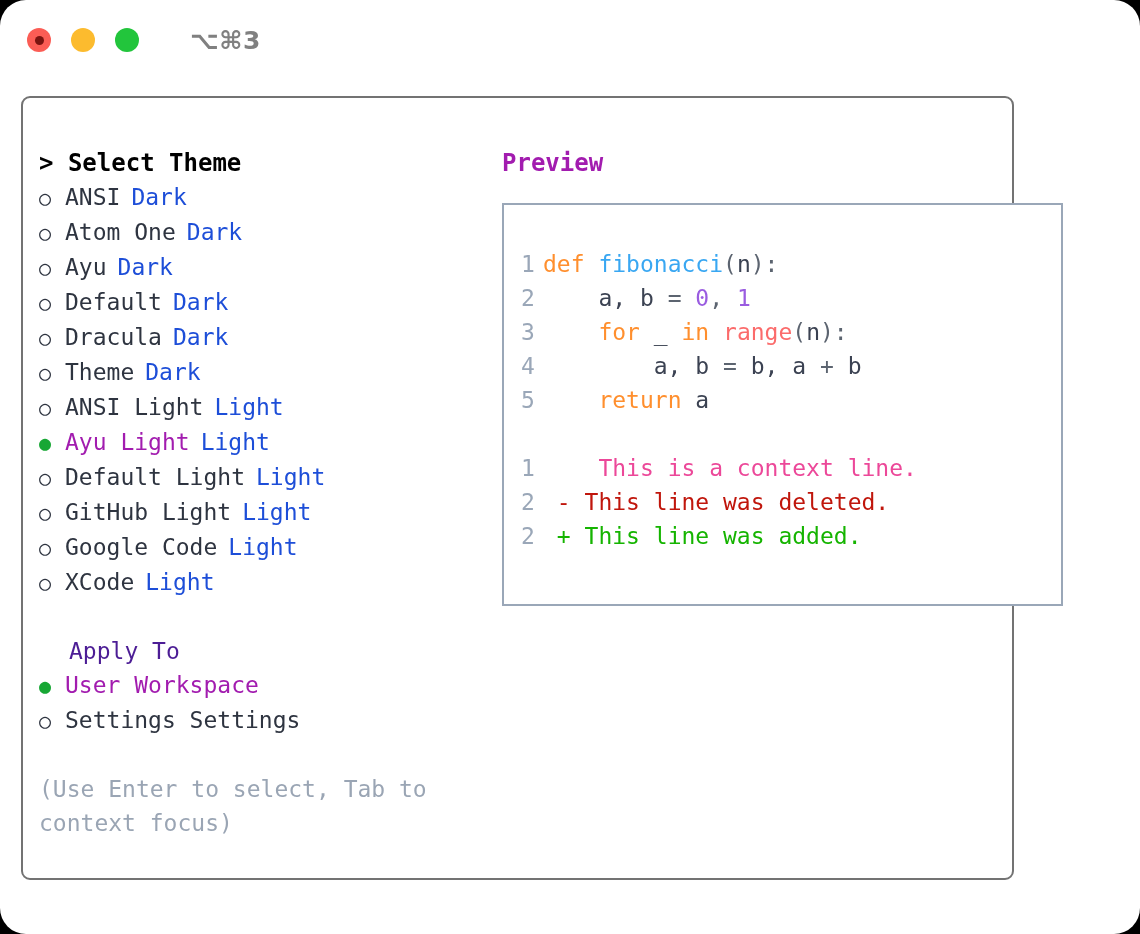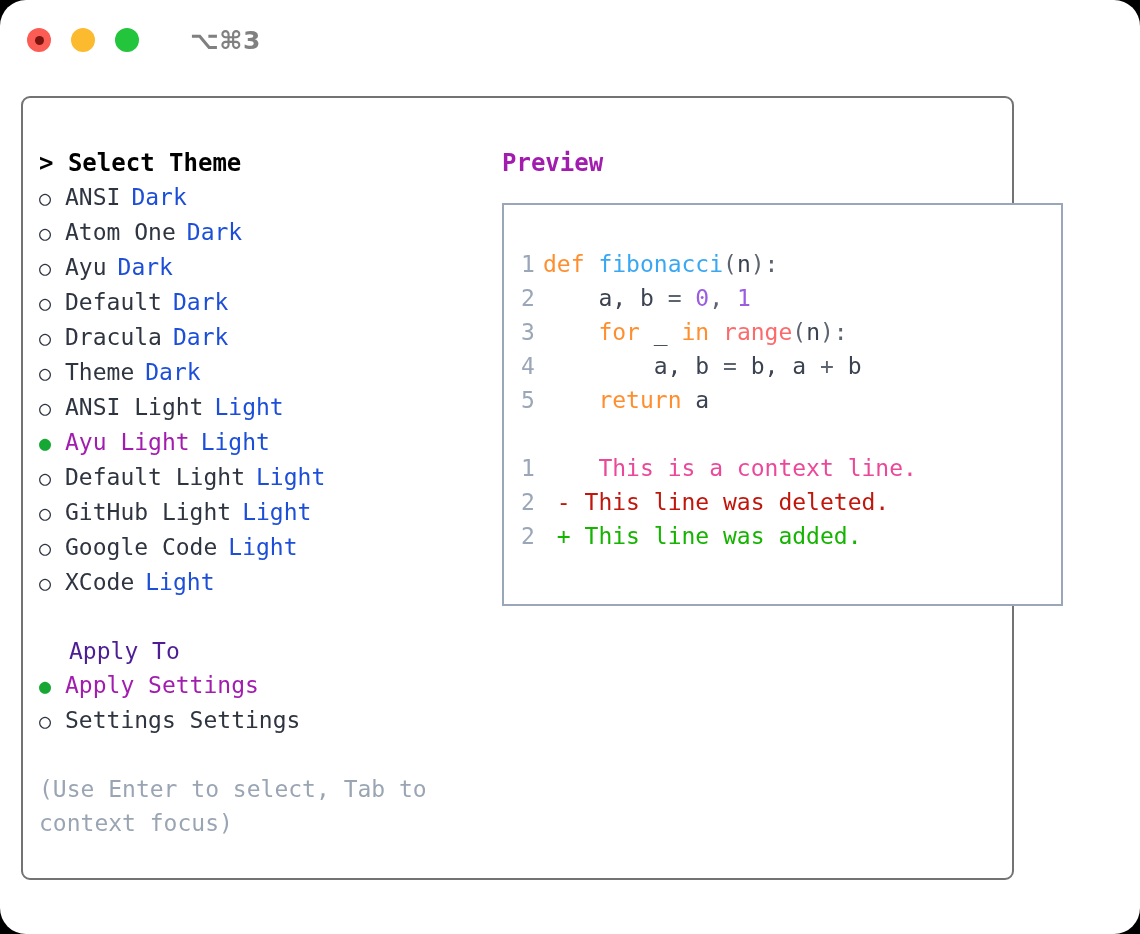--- a/index.html
+++ b/index.html
@@ -233,21 +233,21 @@
             <div class="opt-row"><span class="bullet">○</span><span class="opt-name">GitHub Light</span><span class="opt-tag">Light</span></div>
             <div class="opt-row"><span class="bullet">○</span><span class="opt-name">Google Code</span><span class="opt-tag">Light</span></div>
             <div class="opt-row"><span class="bullet">○</span><span class="opt-name">XCode</span><span class="opt-tag">Light</span></div>
           </div>
 
         <div class="spacer-lg"></div>
 
         <div class="apply-head">Apply To</div>
 
         <div id="apply-list">
-            <div class="opt-row sel"><span class="bullet sel">●</span><span class="opt-name">Apply Settings</span></div>
+            <div class="opt-row sel"><span class="bullet sel">●</span><span class="opt-name">User Workspace</span></div>
             <div class="opt-row"><span class="bullet">○</span><span class="opt-name">Settings Settings</span></div>
           </div>
 
         <div class="spacer-sm"></div>
 
         <div class="hint">(Use Enter to select, Tab to context focus)</div>
       </div>
 
       <div class="right-col">
         <div class="preview-title">Preview</div>

